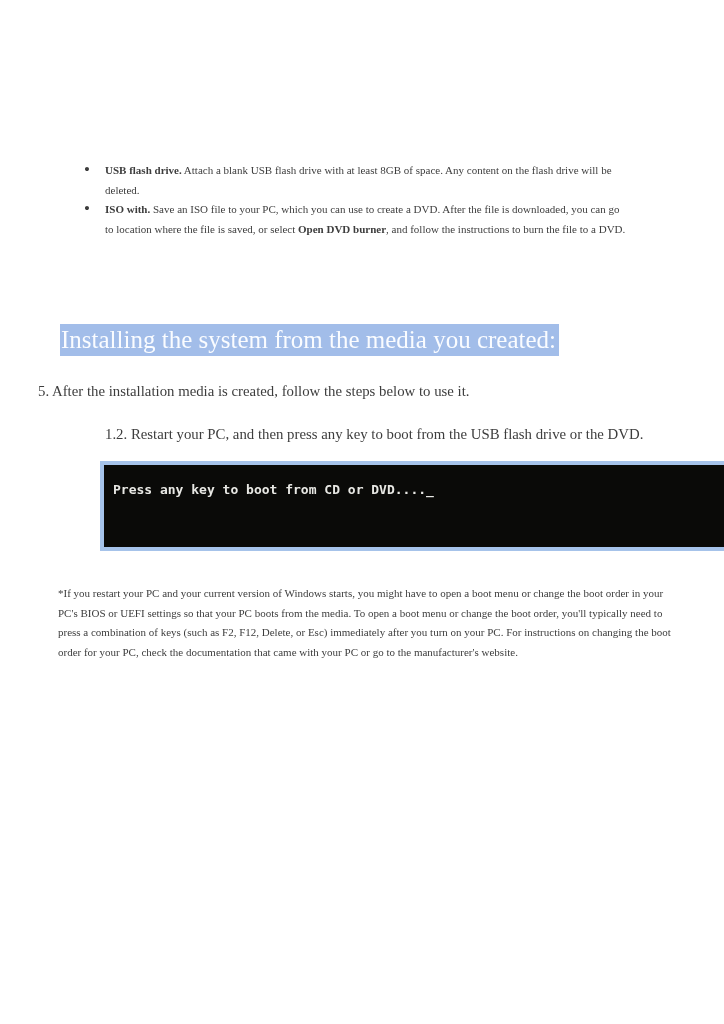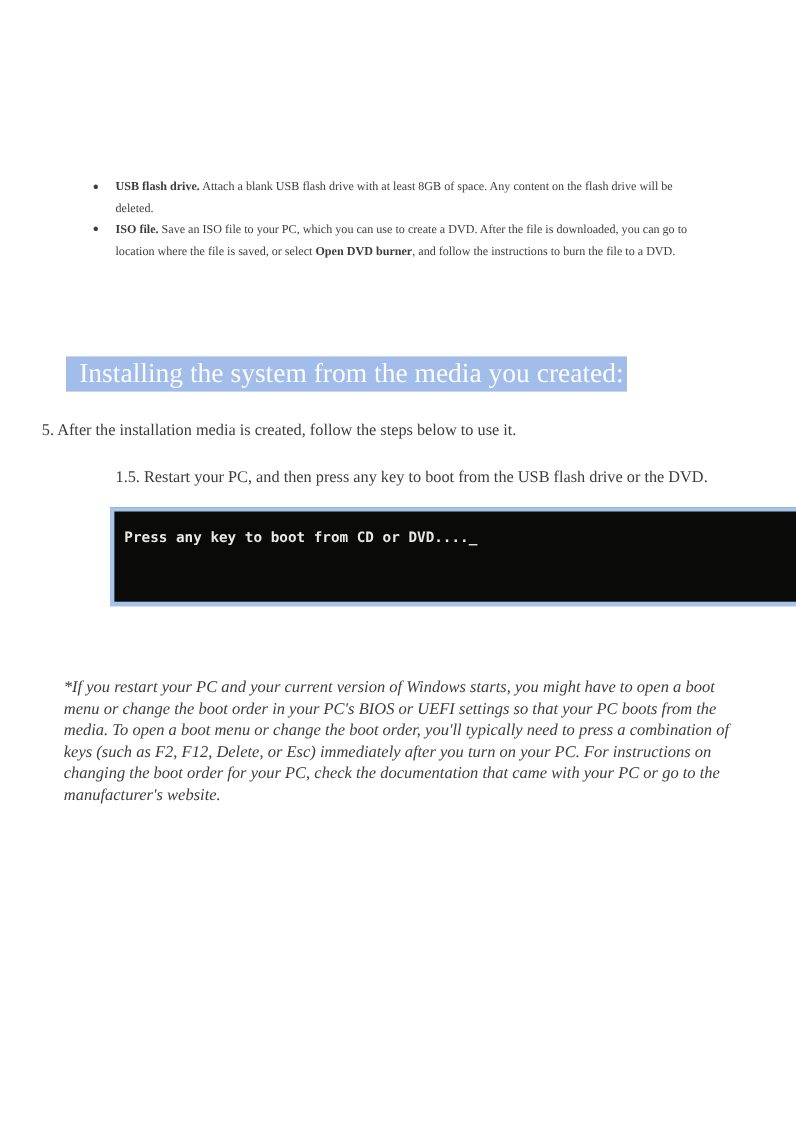--- a/index.html
+++ b/index.html
@@ -43,21 +43,21 @@
   
   .heading {
     margin: 86px 0 0 0;
     font-size: 25px;
     font-weight: 400;
     line-height: 30px;
   }
   .hl {
     background: var(--highlight, #a2bde9);
     color: var(--highlight_text, #fafcff);
-    padding: 2px 3px 3px 12px;
+    padding: 2px 3px 3px 1px;
   }
   
   .step {
     margin: 0;
     font-size: 14.8px;
     line-height: 19.5px;
   }
   .step-1 {
     margin: 27px 0 0 -22px;
   }
@@ -82,48 +82,47 @@
     font-size: 13px;
     font-weight: bold;
     color: var(--console_text, #e8e8e4);
     white-space: pre;
   }
   .cursor {
     display: inline-block;
   }
   
   .footnote {
-    margin: 65px 0 0 -2px;
+    margin: 33px 0 0 -2px;
     width: 614px;
-    font-size: 15px;
-    font-style: italic;
+    font-size: 11px;
     line-height: 19.6px;
   }
 </style>
 </head>
 <body>
 
 <div class="page">
   <div class="content">
 
     <ul class="bullets">
       <li>
         <span><span class="b">USB flash drive.</span><span> Attach a blank USB flash drive with at least 8GB of space. Any content on the flash drive will be deleted.</span></span>
       </li>
       <li>
-        <span><span class="b">ISO file.</span><span> Save an ISO file to your PC, which you can use to create a DVD. After the file is downloaded, you can go to location where the file is saved, or select </span><span class="b">Open DVD burner</span><span>, and follow the instructions to burn the file to a DVD.</span></span>
+        <span><span class="b">ISO with.</span><span> Save an ISO file to your PC, which you can use to create a DVD. After the file is downloaded, you can go to location where the file is saved, or select </span><span class="b">Open DVD burner</span><span>, and follow the instructions to burn the file to a DVD.</span></span>
       </li>
     </ul>
 
     <h1 class="heading"><span class="hl">Installing the system from the media you created:</span></h1>
 
     <p class="step step-1">5. After the installation media is created, follow the steps below to use it.</p>
 
 
-    <p class="step substep substep-2">1.5. Restart your PC, and then press any key to boot from the USB flash drive or the DVD.</p>
+    <p class="step substep substep-2">1.2. Restart your PC, and then press any key to boot from the USB flash drive or the DVD.</p>
 
     <div class="console-frame">
       <div class="console"><span>Press any key to boot from CD or DVD....</span><span class="cursor">_</span></div>
     </div>
 
     <p class="footnote">*If you restart your PC and your current version of Windows starts, you might have to open a boot menu or change the boot order in your PC's BIOS or UEFI settings so that your PC boots from the media. To open a boot menu or change the boot order, you'll typically need to press a combination of keys (such as F2, F12, Delete, or Esc) immediately after you turn on your PC. For instructions on changing the boot order for your PC, check the documentation that came with your PC or go to the manufacturer's website.</p>
 
   </div>
 </div>
 

